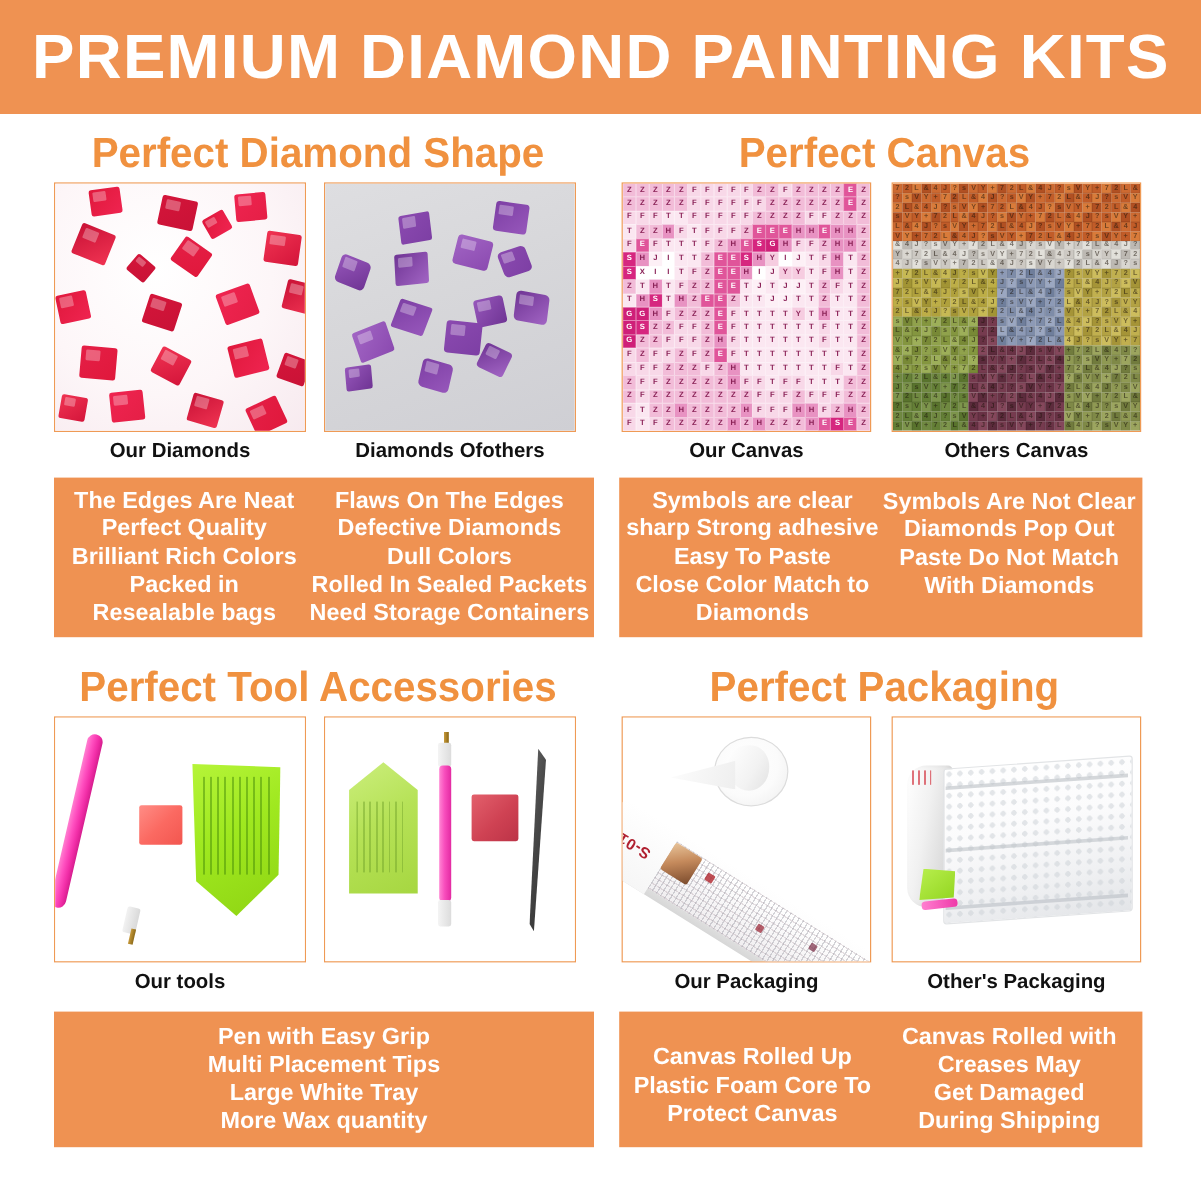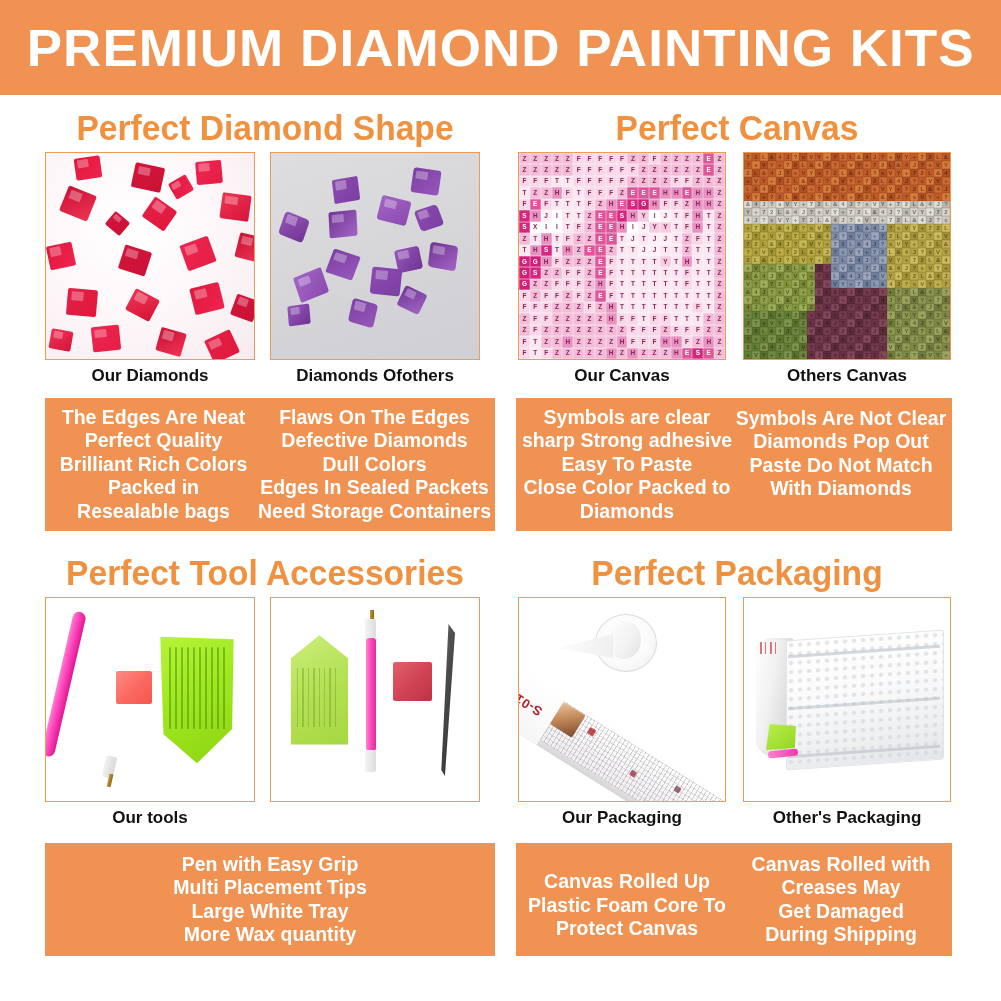--- a/index.html
+++ b/index.html
@@ -1233,33 +1233,33 @@
         <div class="line">The Edges Are Neat</div>
         <div class="line">Perfect Quality</div>
         <div class="line">Brilliant Rich Colors</div>
         <div class="line">Packed in</div>
         <div class="line">Resealable bags</div>
       </div>
       <div style="flex:1.06;display:flex;flex-direction:column;align-items:center;justify-content:center;">
         <div class="line">Flaws On The Edges</div>
         <div class="line">Defective Diamonds</div>
         <div class="line">Dull Colors</div>
-        <div class="line">Edges In Sealed Packets</div>
+        <div class="line">Rolled In Sealed Packets</div>
         <div class="line">Need Storage Containers</div>
       </div>
     </div>
   </div>
 
   <div class="textbox" style="left:516px;top:398px;width:436px;height:133px;">
     <div style="display:flex;width:100%;height:100%;">
       <div style="flex:1;display:flex;flex-direction:column;align-items:center;justify-content:center;">
         <div class="line">Symbols are clear</div>
         <div class="line">sharp Strong adhesive</div>
         <div class="line">Easy To Paste</div>
-        <div class="line">Close Color Packed to</div>
+        <div class="line">Close Color Match to</div>
         <div class="line">Diamonds</div>
       </div>
       <div style="flex:1;display:flex;flex-direction:column;align-items:center;justify-content:center;padding-bottom:22px;">
         <div class="line">Symbols Are Not Clear</div>
         <div class="line">Diamonds Pop Out</div>
         <div class="line">Paste Do Not Match</div>
         <div class="line">With Diamonds</div>
       </div>
     </div>
   </div>

